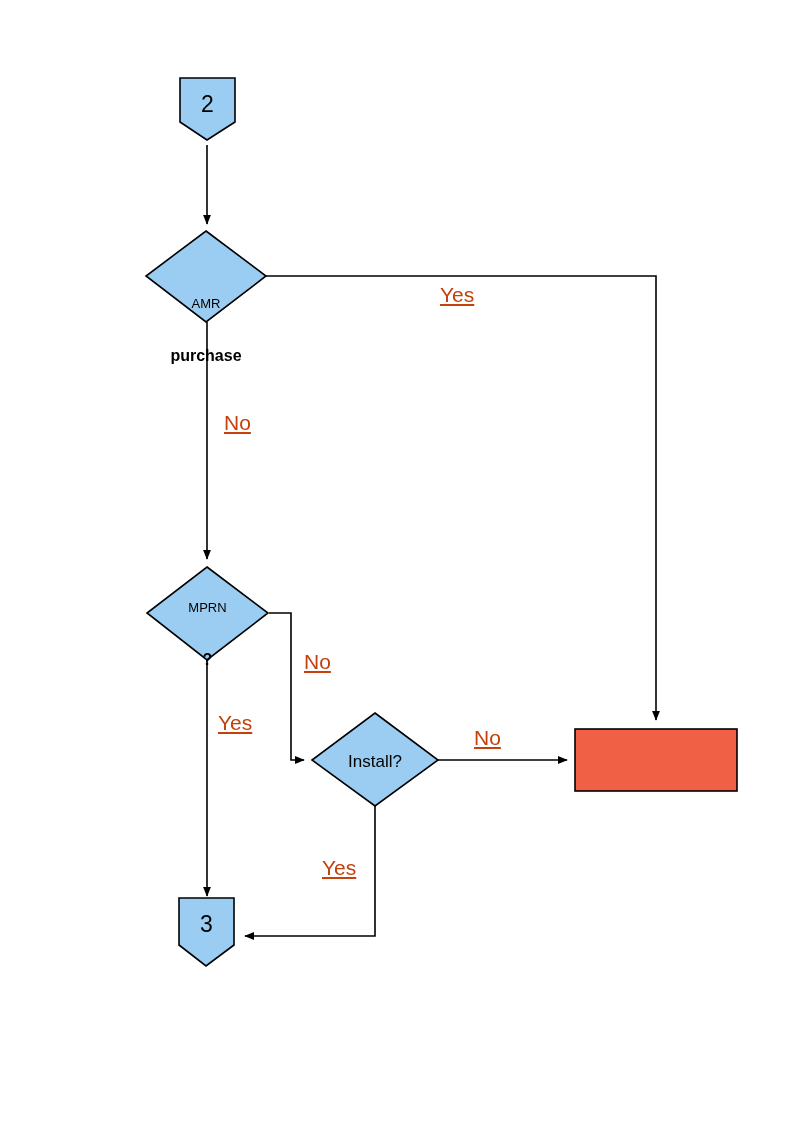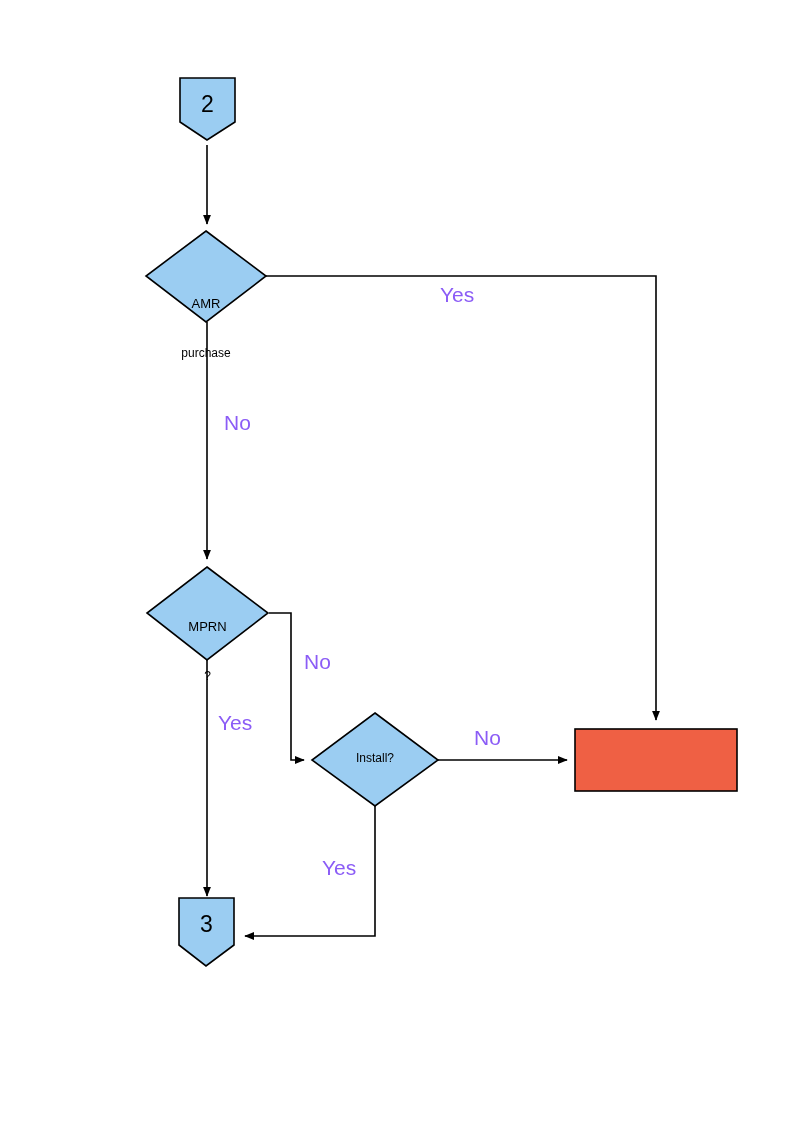--- a/index.html
+++ b/index.html
@@ -30,34 +30,36 @@
   .node-label {
     position: absolute;
     text-align: center;
     line-height: 1.12;
     pointer-events: none;
     white-space: pre;
   }
   .edge-label {
     position: absolute;
     font-size: 21px;
-    color: #8b5cf6;
+    color: #c2410c;
     white-space: pre;
+    text-decoration: underline;
   }
   .pent-num {
     font-size: 23px;
   }
   .dec-main {
     font-size: 13px;
   }
   .dec-sub {
-    font-size: 12px;
+    font-size: 16px;
+    font-weight: bold;
   }
   .dec-one {
-    font-size: 12px;
+    font-size: 17px;
   }
   .proc-text {
     font-size: 22px;
     line-height: 1.2;
   }
 </style>
 </head>
 <body>
 
 <div id="flow-root">
@@ -109,21 +111,21 @@
     </g>
   </svg>
 
   <div class="node-label pent-num" style="left:180px; top:92px; width:55px;">2</div>
 
   <div class="node-label" style="left:146px; top:261px; width:120px;text-align:center;">
     <div class="dec-main">AMR</div>
     <div class="dec-sub">purchase</div>
   </div>
 
-  <div class="node-label" style="left:147px; top:584px; width:121px;">
+  <div class="node-label" style="left:147px; top:565px; width:121px;">
     <div class="dec-main">MPRN</div>
     <div class="dec-sub">?</div>
   </div>
 
   <div class="node-label dec-one" style="left:312px; top:752px; width:126px;">Install?</div>
 
   <div class="node-label proc-text" style="left:575px; top:735px; width:162px;">
   </div>
 
   <div class="node-label pent-num" style="left:179px; top:912px; width:55px;">3</div>

